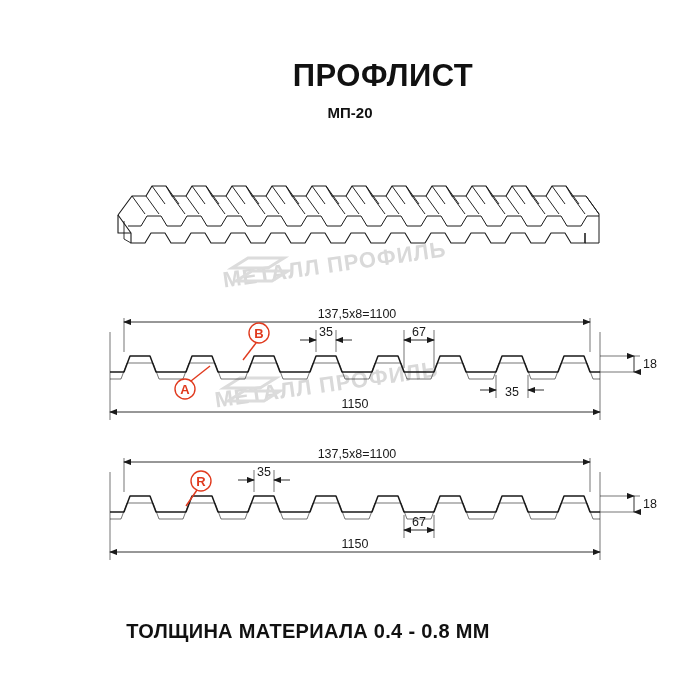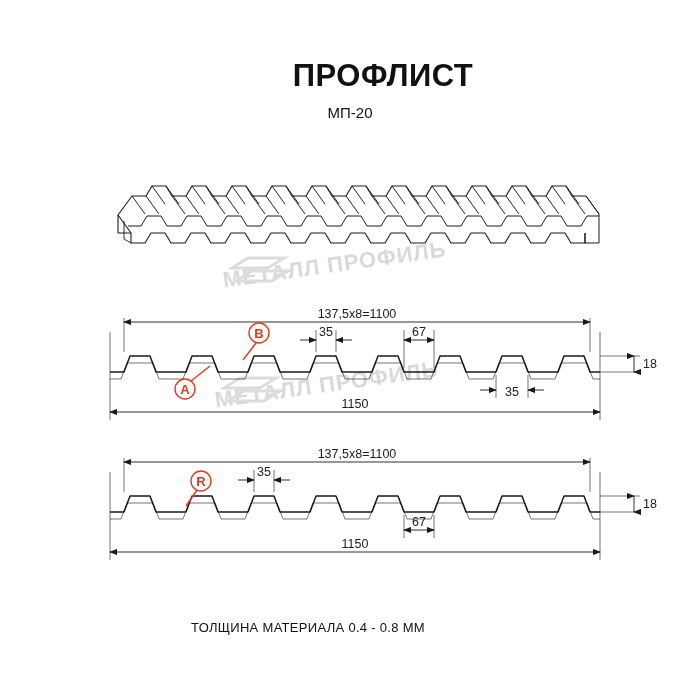--- a/index.html
+++ b/index.html
@@ -32,31 +32,31 @@
     color: #111;
     margin-left: 33px;
   }
   .subtitle {
     position: absolute;
     top: 104px;
     left: 0;
     width: 700px;
     text-align: center;
     font-size: 15px;
-    font-weight: normal;
+    font-weight: bold;
     color: #111;
   }
   .footer-note {
     position: absolute;
     top: 620px;
     left: 0;
     width: 616px;
     text-align: center;
-    font-size: 13px;
-    font-weight: normal;
+    font-size: 20px;
+    font-weight: bold;
     letter-spacing: 0.3px;
     color: #111;
   }
   .svg-layer {
     position: absolute;
     top: 0;
     left: 0;
   }
   .wm {
     position: absolute;

